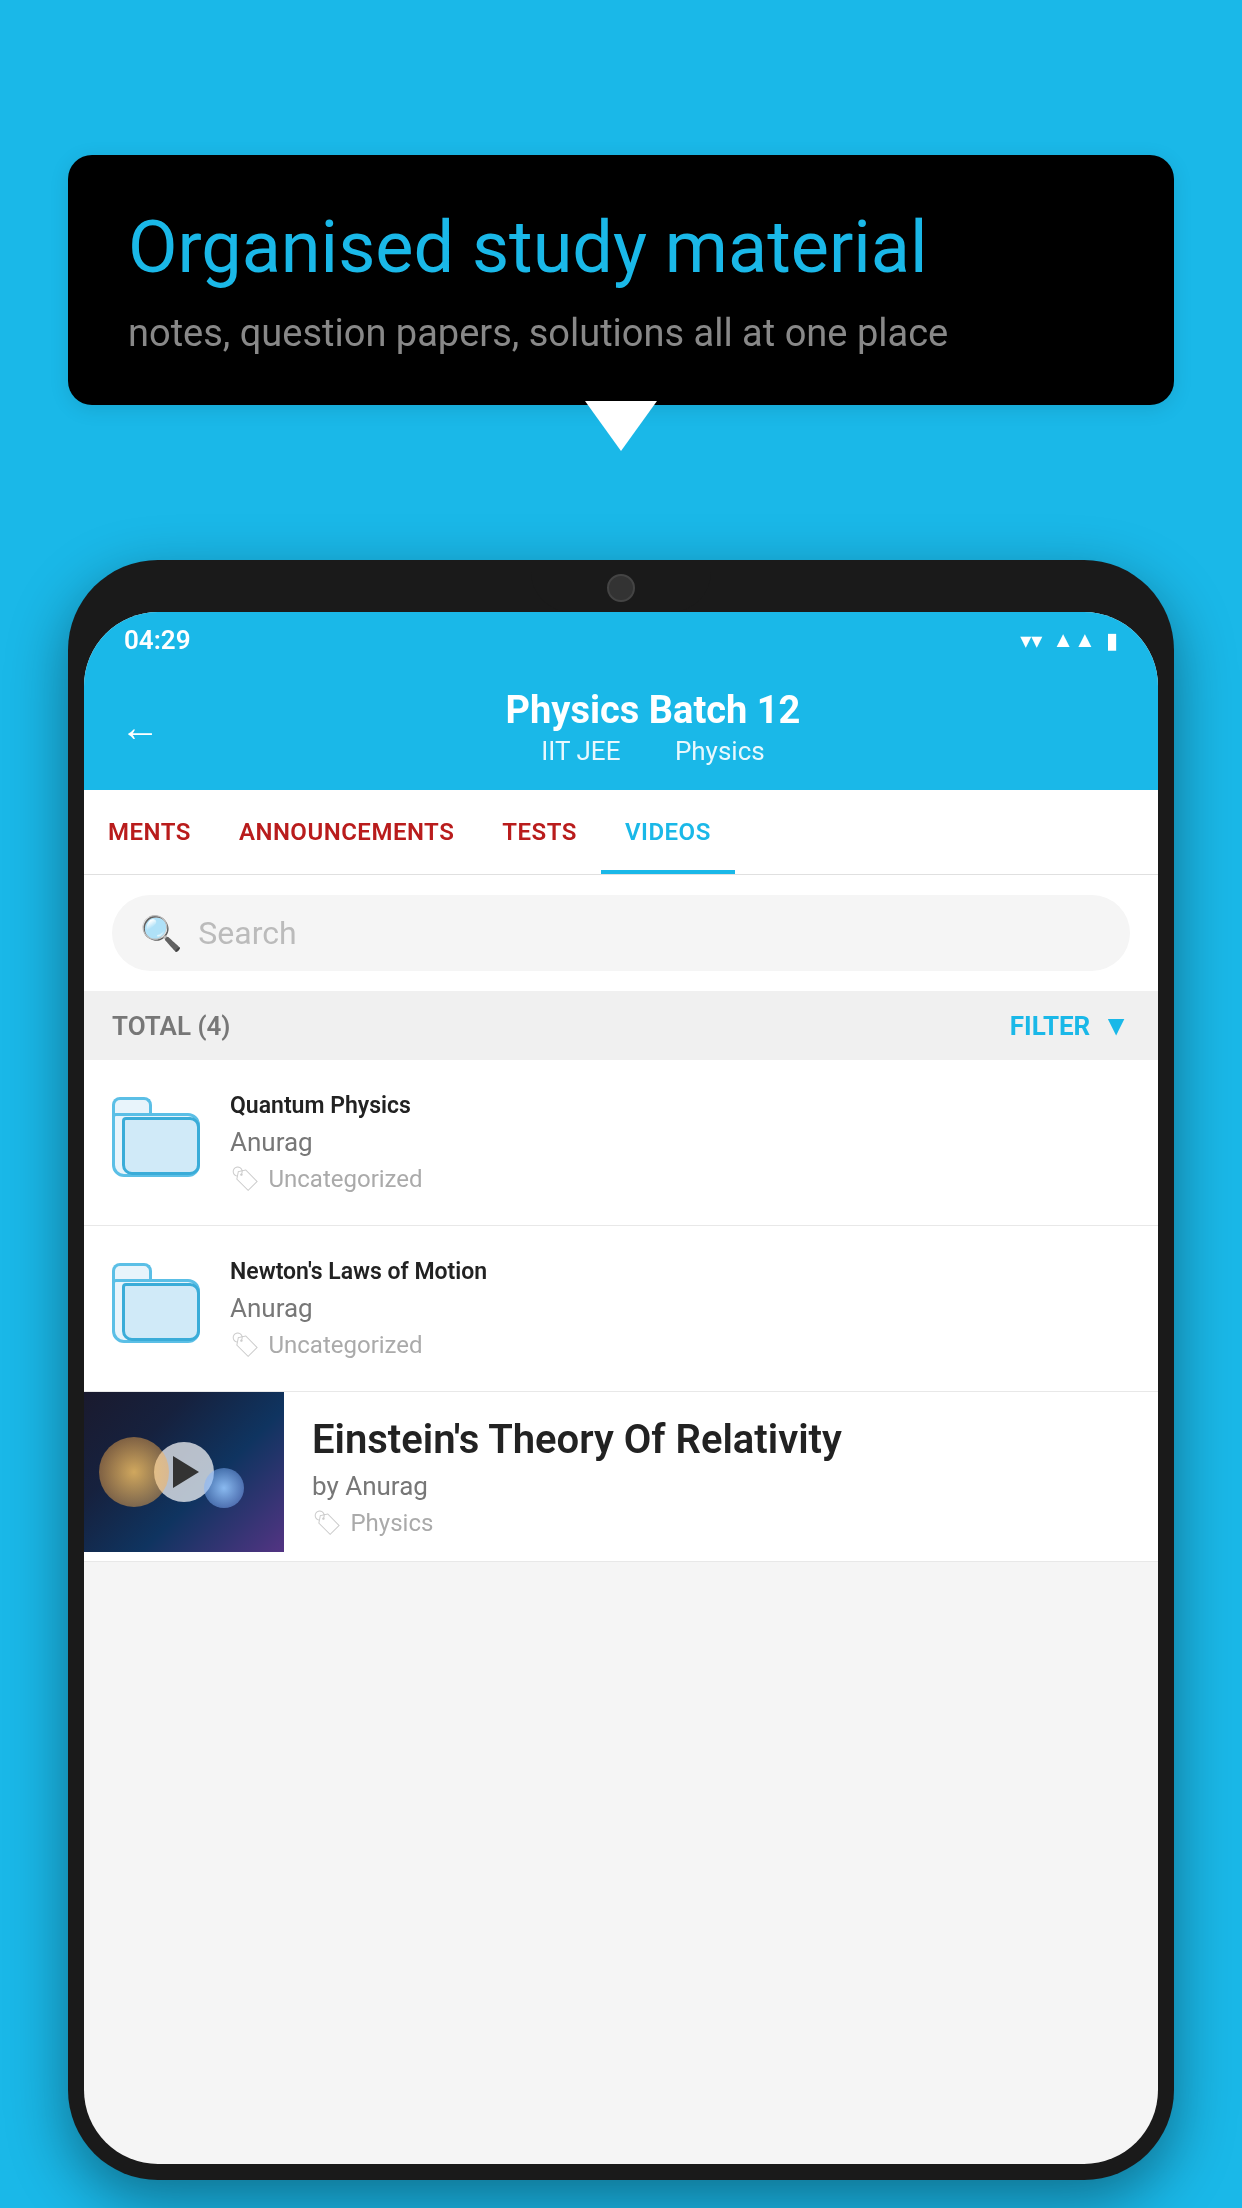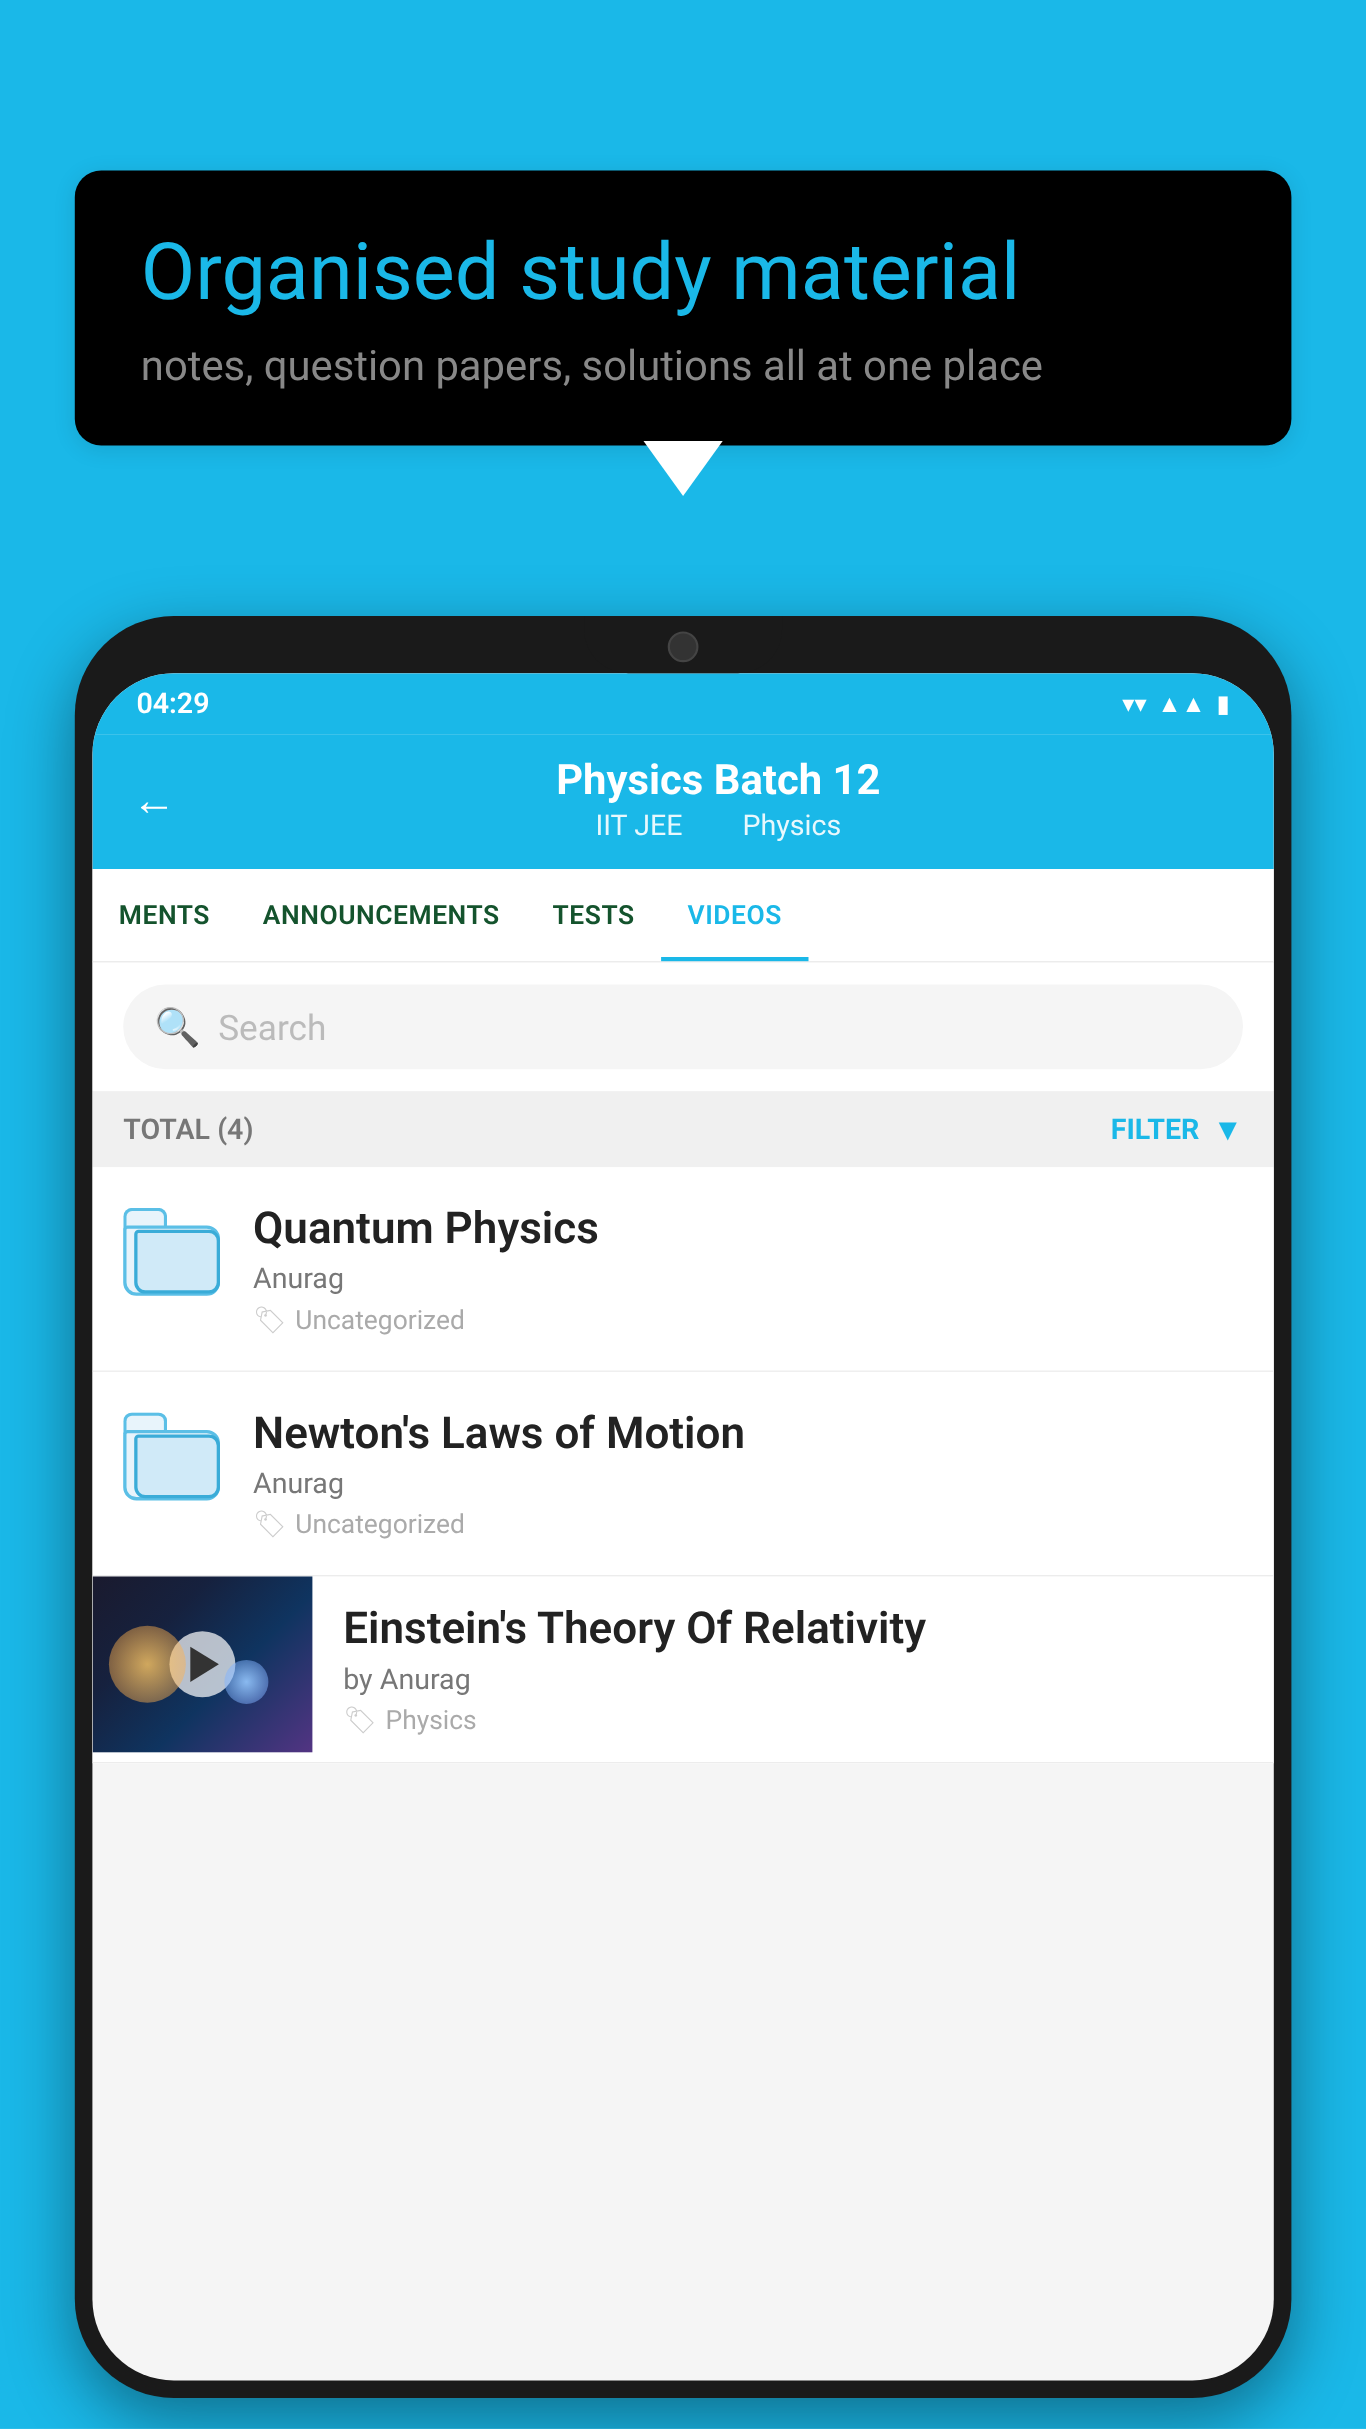--- a/index.html
+++ b/index.html
@@ -181,21 +181,21 @@
       background: white;
       display: flex;
       border-bottom: 1px solid #e0e0e0;
       overflow-x: auto;
     }
 
     .tab-item {
       padding: 28px 24px;
       font-size: 24px;
       font-weight: 600;
-      color: #14532d;
+      color: #b91c1c;
       white-space: nowrap;
       letter-spacing: 0.5px;
       cursor: pointer;
       position: relative;
     }
 
     .tab-item.active {
       color: #1ab8e8;
     }
 
@@ -329,21 +329,21 @@
       background: #d0eaf8;
       border-radius: 4px 10px 10px 10px;
       border: 3px solid #3aacd8;
     }
 
     .video-info {
       flex: 1;
     }
 
     .video-title {
-      font-size: 40px;
+      font-size: 23px;
       font-weight: 600;
       color: #222;
       margin-bottom: 8px;
     }
 
     .video-author {
       font-size: 26px;
       color: #777;
       margin-bottom: 8px;
     }

